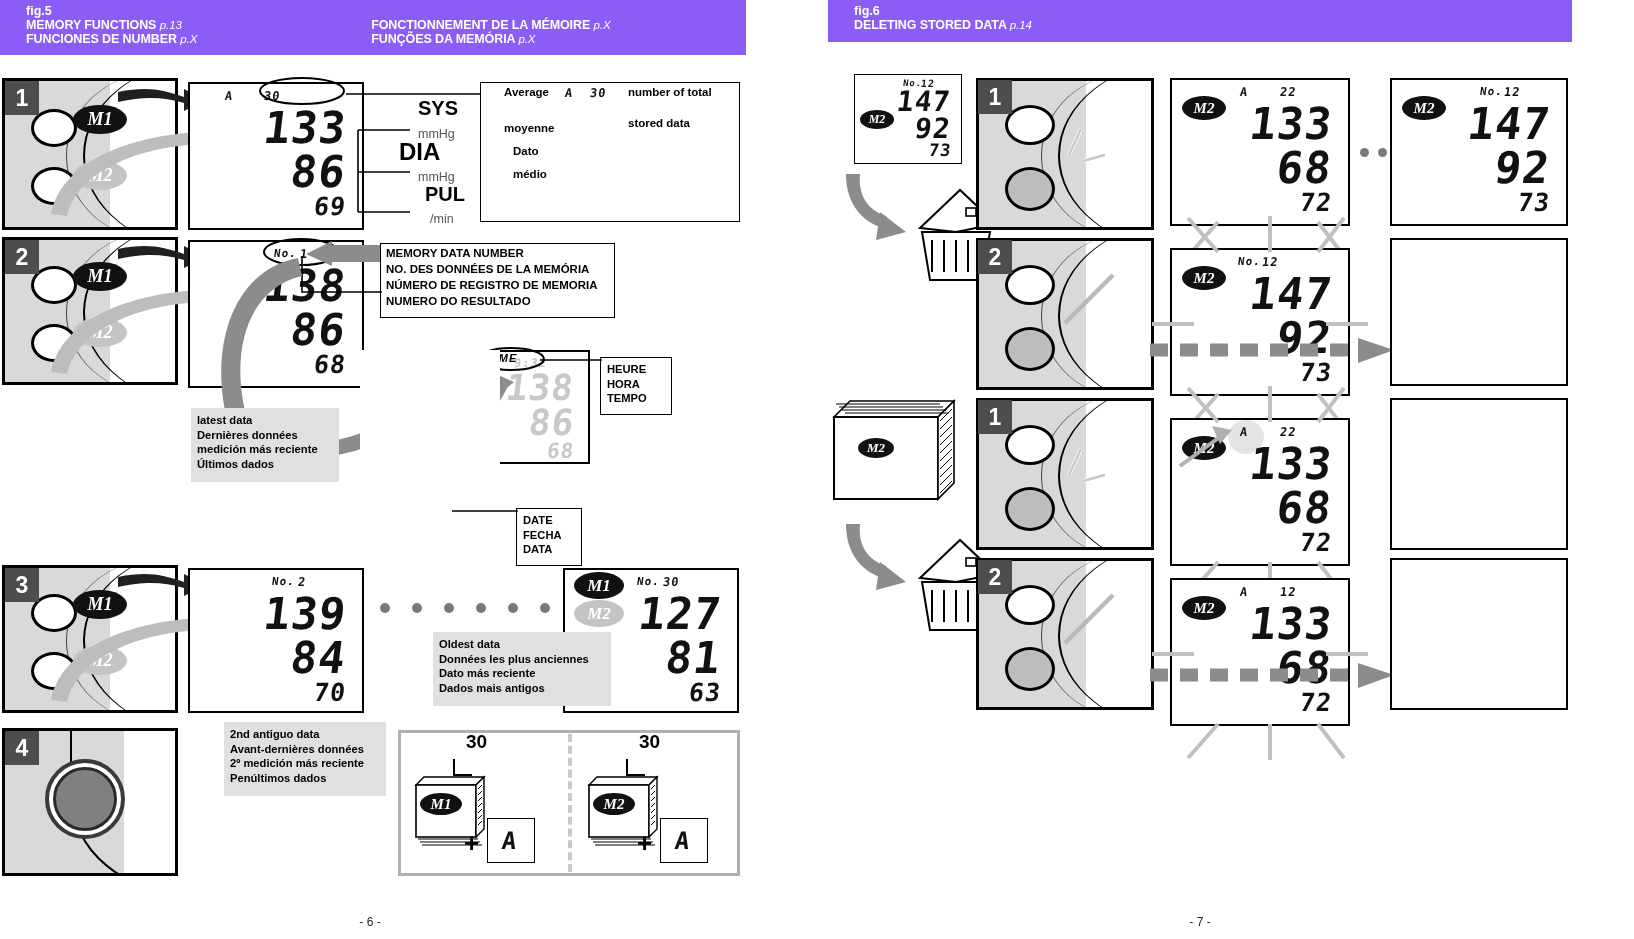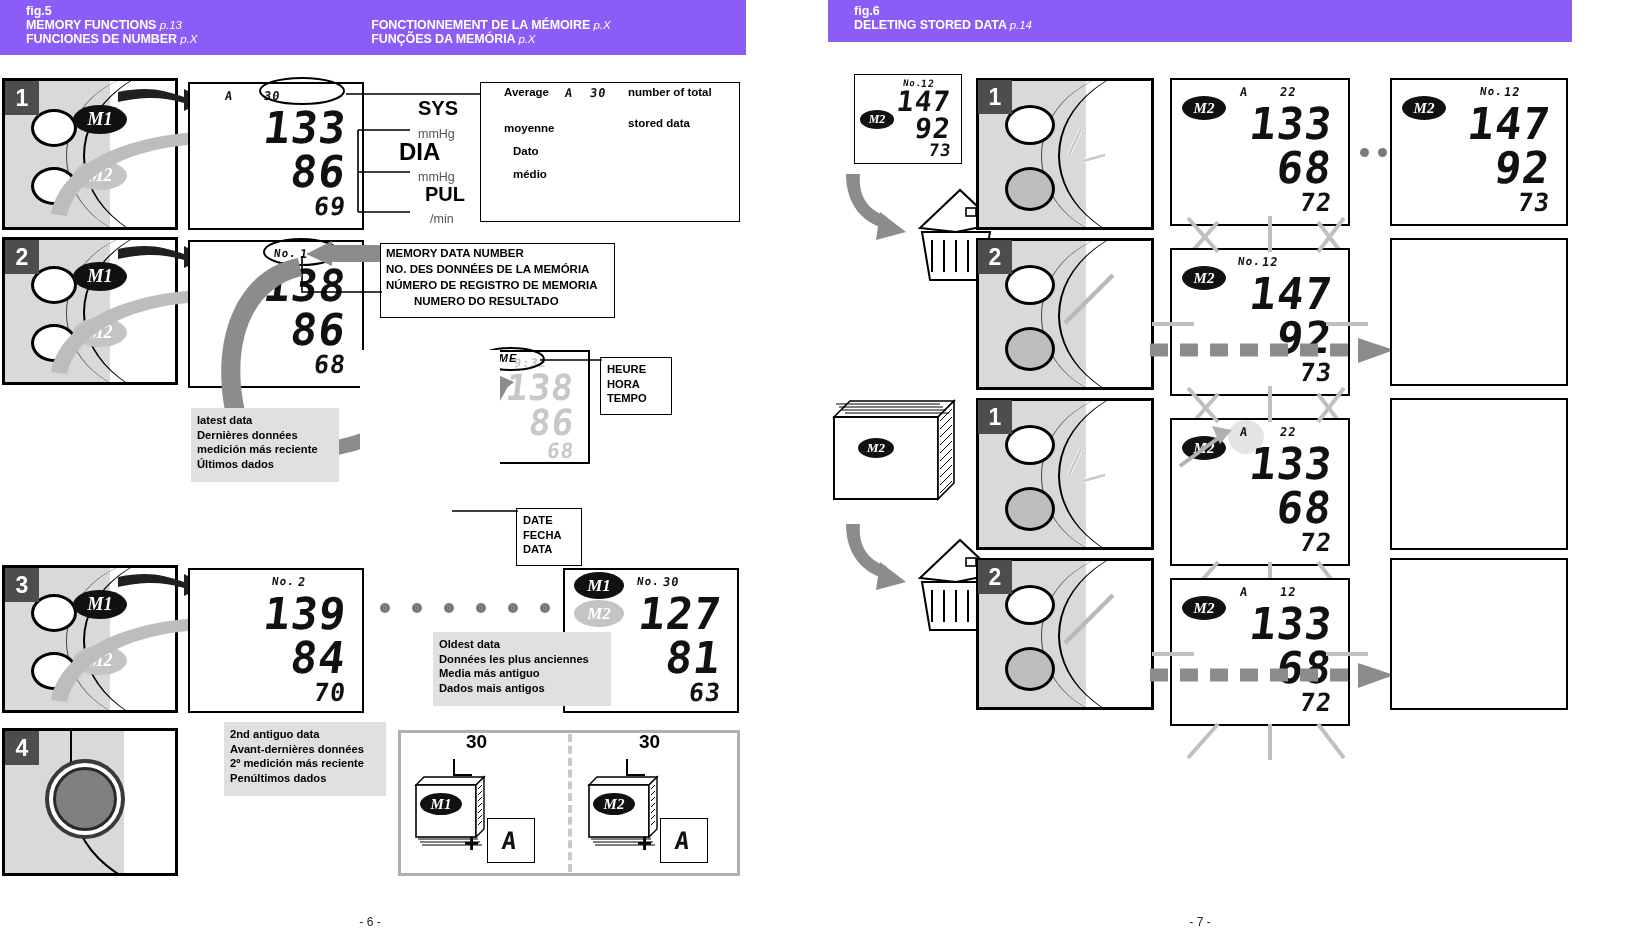--- a/index.html
+++ b/index.html
@@ -234,21 +234,21 @@
     <div class="seg" style="position:absolute; right:16px; top:108px; font-size:25px;">68</div>
   </div>
   <svg style="position:absolute; left:262px; top:237px;" width="78" height="30">
     <ellipse cx="39" cy="15" rx="37" ry="13" fill="none" stroke="#000" stroke-width="2"></ellipse>
   </svg>
 
   <div class="box thin" style="left:380px; top:243px; width:235px; height:75px;"></div>
   <div class="plainlabel" style="left:386px; top:246px;">MEMORY DATA NUMBER</div>
   <div class="plainlabel" style="left:386px; top:262px;">NO. DES DONNÉES DE LA MEMÓRIA</div>
   <div class="plainlabel" style="left:386px; top:278px;">NÚMERO DE REGISTRO DE MEMORIA</div>
-  <div class="plainlabel" style="left:386px; top:294px;margin-left:28px;">NUMERO DO RESULTADO</div>
+  <div class="plainlabel" style="left:386px; top:294px;">NUMERO DO RESULTADO</div>
   <svg style="position:absolute; left:296px; top:252px;" width="92" height="48">
     <path d="M86,40 L6,40 L6,4" fill="none" stroke="#000" stroke-width="1.6"></path>
   </svg>
   <svg style="position:absolute; left:302px; top:241px;" width="80" height="26">
     <path d="M78,4 L30,4 L30,0 L4,13 L30,25 L30,21 L78,21 Z" fill="#8c8c8c"></path>
   </svg>
 
   <svg style="position:absolute; left:186px; top:250px;" width="230" height="230">
     <path d="M112,8 C40,22 22,110 44,180 L62,172 C44,112 56,40 116,26 Z" fill="#8c8c8c"></path>
     <path d="M46,176 L70,212 L24,206 Z" fill="#8c8c8c"></path>
@@ -352,21 +352,21 @@
     <div class="seg" style="position:absolute; right:16px; top:18px; font-size:44px;">127</div>
     <div class="seg" style="position:absolute; right:16px; top:62px; font-size:44px;">81</div>
     <div class="seg" style="position:absolute; right:16px; top:108px; font-size:25px;">63</div>
   </div>
   <div class="mbadge m1" style="left:574px; top:572px; width:50px; height:27px; font-size:17px;">M1</div>
   <div class="mbadge m2" style="left:574px; top:600px; width:50px; height:27px; font-size:17px;">M2</div>
 
   <div class="callout" style="left:405px; top:632px; width:178px; height:74px;">
     <div>Oldest data</div>
     <div>Données les plus anciennes</div>
-    <div>Media más antiguo</div>
+    <div>Dato más reciente</div>
     <div>Dados mais antigos</div>
   </div>
 
   <div class="dev" style="left:2px; top:728px; width:176px; height:148px;">
     <div class="body-shade" style="width:70%;"></div>
     <div class="curve1" style="left:38%; top:-14%; border-radius:0 0 0 60%/0 0 0 55%; border-bottom:2.2px solid #000;"></div>
     <div style="position:absolute; left:40px; top:28px; width:80px; height:80px; border:4px solid #3a3a3a; border-radius:50%; background:#fff;"></div>
     <div style="position:absolute; left:48px; top:36px; width:64px; height:64px; border:3px solid #2a2a2a; border-radius:50%; background:#808080;"></div>
     <div class="stepnum">4</div>
   </div>

